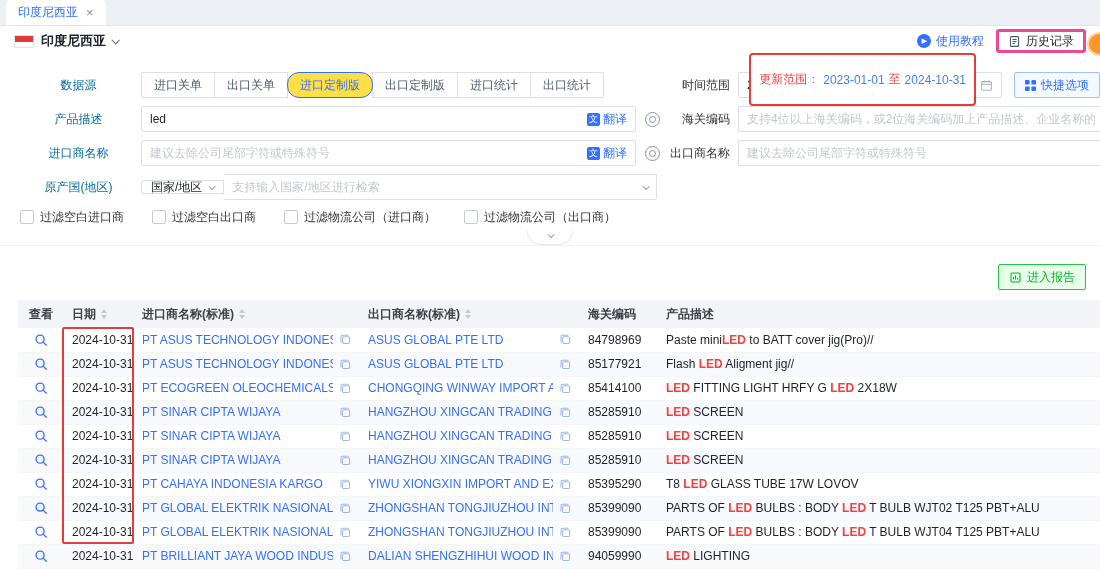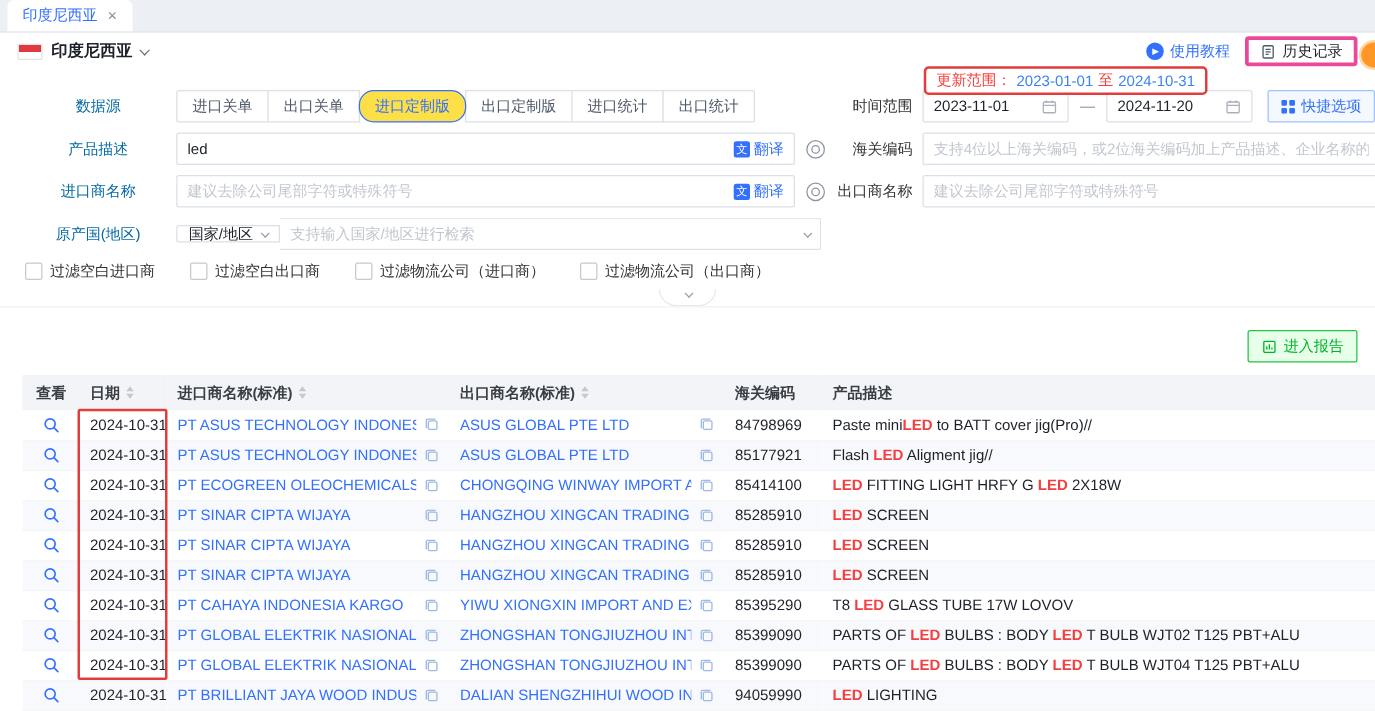--- a/index.html
+++ b/index.html
@@ -28,22 +28,22 @@
   .header-right{margin-left:auto;display:flex;align-items:center;gap:12px;}
   .tutorial{display:flex;align-items:center;gap:5px;color:var(--primary);cursor:pointer;}
   .tutorial-icon{width:14px;height:14px;border-radius:50%;background:var(--primary);color:#fff;font-size:7px;
                  display:flex;align-items:center;justify-content:center;padding-left:1px;}
   .history-btn{height:24px;border:3px solid #ec4899;border-radius:3px;background:#fff;display:flex;
                align-items:center;gap:5px;padding:0 9px;cursor:pointer;}
   .orange-widget{position:absolute;top:32px;right:-11px;width:24px;height:24px;border-radius:50%;
                  background:#ff9626;border:2px solid #ffd8a8;z-index:6;}
 
   
-  .update-range{position:absolute;top:53px;right:134px;z-index:5;background:#fff;
-                border:2px solid var(--anno);border-radius:4px;padding:1px 8px;
+  .update-range{position:absolute;top:53px;right:124px;z-index:5;background:#fff;
+                border:2px solid var(--anno);border-radius:4px;padding:16px 8px;
                 display:flex;align-items:center;gap:4px;white-space:nowrap;}
   .ur-label,.ur-mid{color:var(--red);}
   .ur-date{color:#3b82f6;font-weight:normal;}
 
   
   .filters{padding-top:16px;border-bottom:1px solid #f0f1f3;}
   .f-row{display:flex;align-items:center;margin-bottom:8px;}
   .f-col-left{display:flex;align-items:center;width:660px;flex:none;}
   .f-col-right{display:flex;align-items:center;flex:1;min-width:0;}
   .f-label{width:117px;padding-right:8px;text-align:center;color:#0369a1;flex:none;margin-left:24px;}

